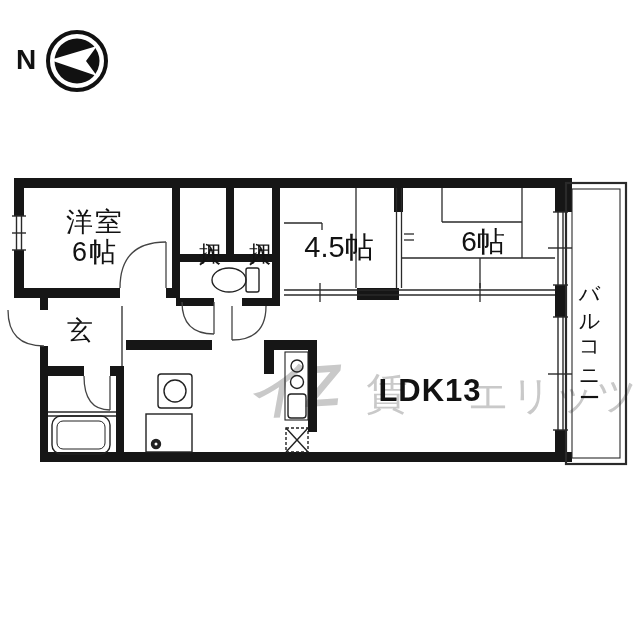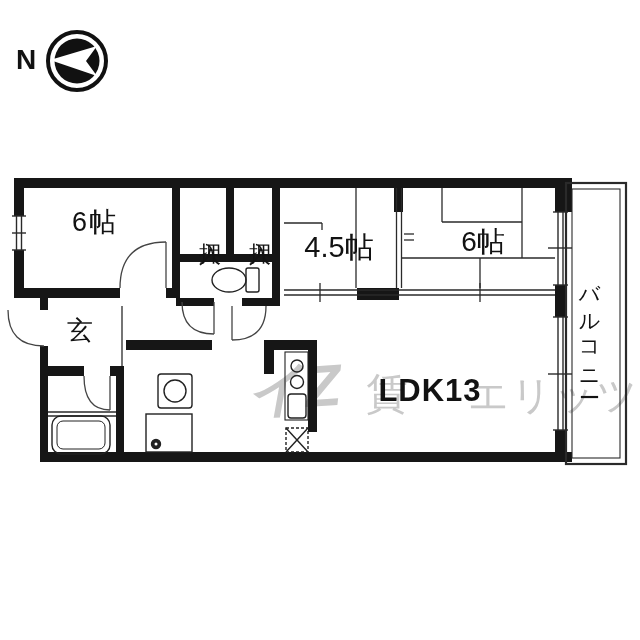--- a/index.html
+++ b/index.html
@@ -148,20 +148,21 @@
         <rect x="286" y="428" width="22" height="24" stroke-dasharray="3,2"></rect>
         <line x1="286" y1="428" x2="308" y2="452"></line>
         <line x1="308" y1="428" x2="286" y2="452"></line>
       </g>
     </g>
   </svg>
 
   <div class="lb" style="left:16px;top:44px;font-size:28px;font-weight:bold;">N</div>
 
   <div class="lb" style="left:35px;top:207px;width:120px;font-size:27px;letter-spacing:2px;">
+    <div>洋室</div>
     <div>6帖</div>
   </div>
 
   <div class="lb v" style="left:182px;top:194px;width:40px;height:62px;font-size:22px;">押入</div>
   <div class="lb v" style="left:234px;top:194px;width:38px;height:62px;font-size:22px;">押入</div>
 
   <div class="lb" style="left:269px;top:231px;width:140px;font-size:29px;">4.5帖</div>
 
   <div class="lb" style="left:433px;top:226px;width:100px;font-size:28px;">6帖</div>
 

